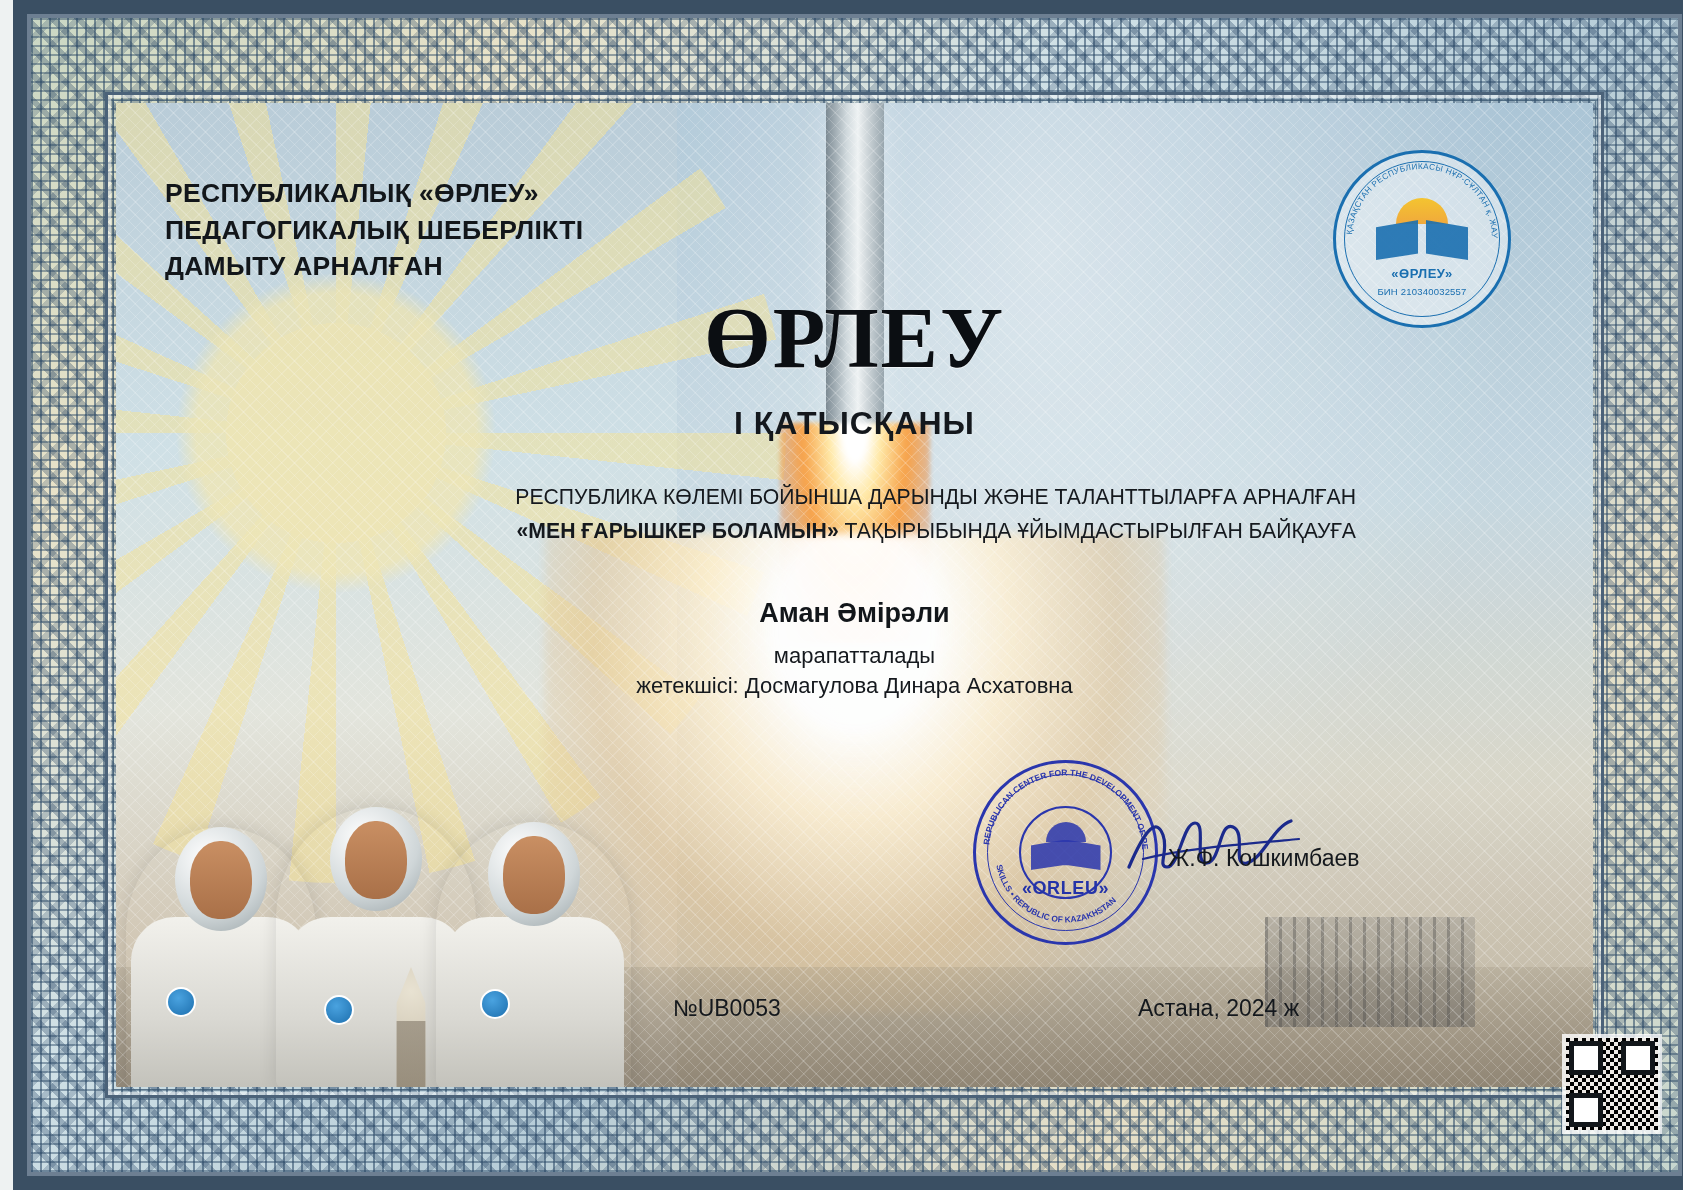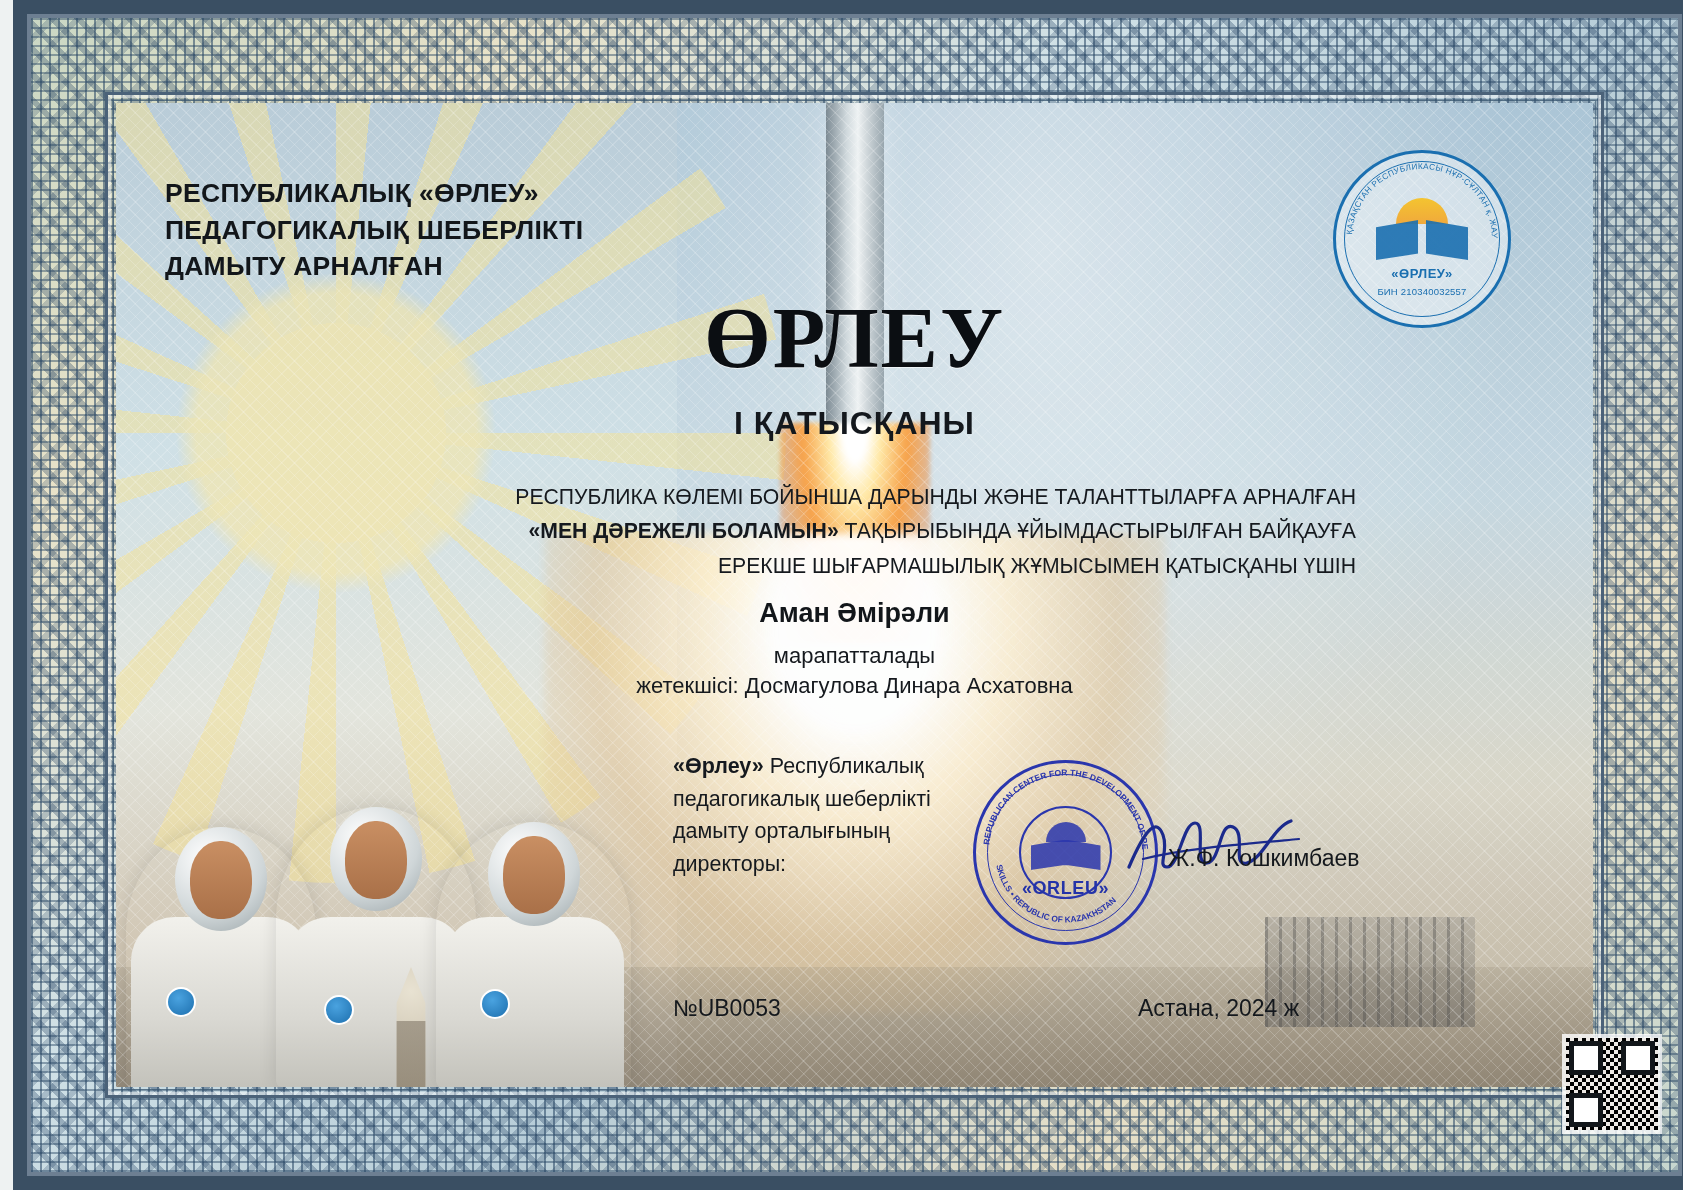--- a/index.html
+++ b/index.html
@@ -366,35 +366,28 @@
     <div class="brand">«ӨРЛЕУ»</div>
     <div class="bin">БИН 210340032557</div>
   </div>
 
   <div class="title">ӨРЛЕУ</div>
   <div class="degree">I ҚАТЫСҚАНЫ</div>
 
   <div class="reason">
     <div>РЕСПУБЛИКА КӨЛЕМІ БОЙЫНША ДАРЫНДЫ ЖӘНЕ ТАЛАНТТЫЛАРҒА АРНАЛҒАН</div>
     <div>
-      <b>«МЕН ДӘРЕЖЕЛІ БОЛАМЫН»</b><span> ТАҚЫРЫБЫНДА ҰЙЫМДАСТЫРЫЛҒАН БАЙҚАУҒА</span>
+      <b>«МЕН ҒАРЫШКЕР БОЛАМЫН»</b><span> ТАҚЫРЫБЫНДА ҰЙЫМДАСТЫРЫЛҒАН БАЙҚАУҒА</span>
     </div>
-    <div>ЕРЕКШЕ ШЫҒАРМАШЫЛЫҚ ЖҰМЫСЫМЕН ҚАТЫСҚАНЫ ҮШІН</div>
   </div>
 
   <div class="awardee">Аман Әмірәли</div>
   <div class="awarded">марапатталады</div>
   <div class="mentor">жетекшісі: Досмагулова Динара Асхатовна</div>
 
-  <div class="director-block">
-    <div><span class="lead">«Өрлеу»</span><span> Республикалық</span></div>
-    <div>педагогикалық   шеберлікті</div>
-    <div>дамыту   орталығының</div>
-    <div>директоры:</div>
-  </div>
 
   <div class="stamp">
     <div class="ring"></div>
     <div class="ring2"></div>
     <div class="ring3"></div>
     <svg viewBox="0 0 185 185" style="position:absolute;inset:0;">
       <defs>
         <path id="stampTop" d="M 16,92 A 76,76 0 1 1 169,92"></path>
         <path id="stampBot" d="M 22,92 A 70,70 0 0 0 163,92"></path>
       </defs>

